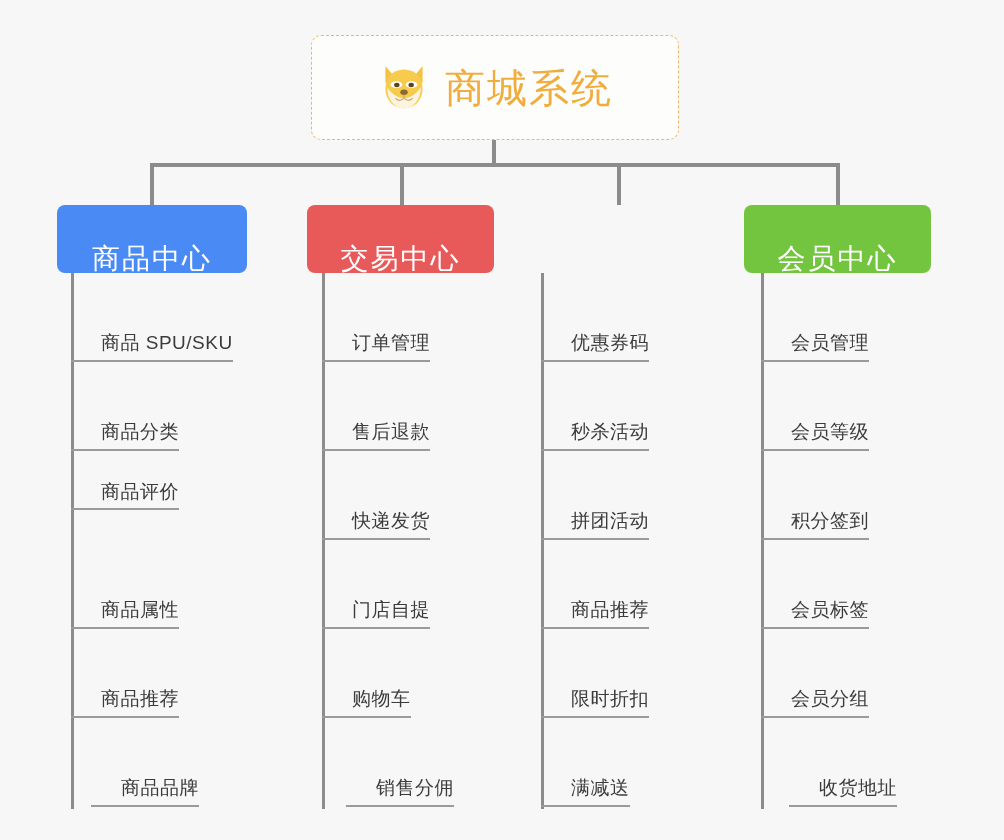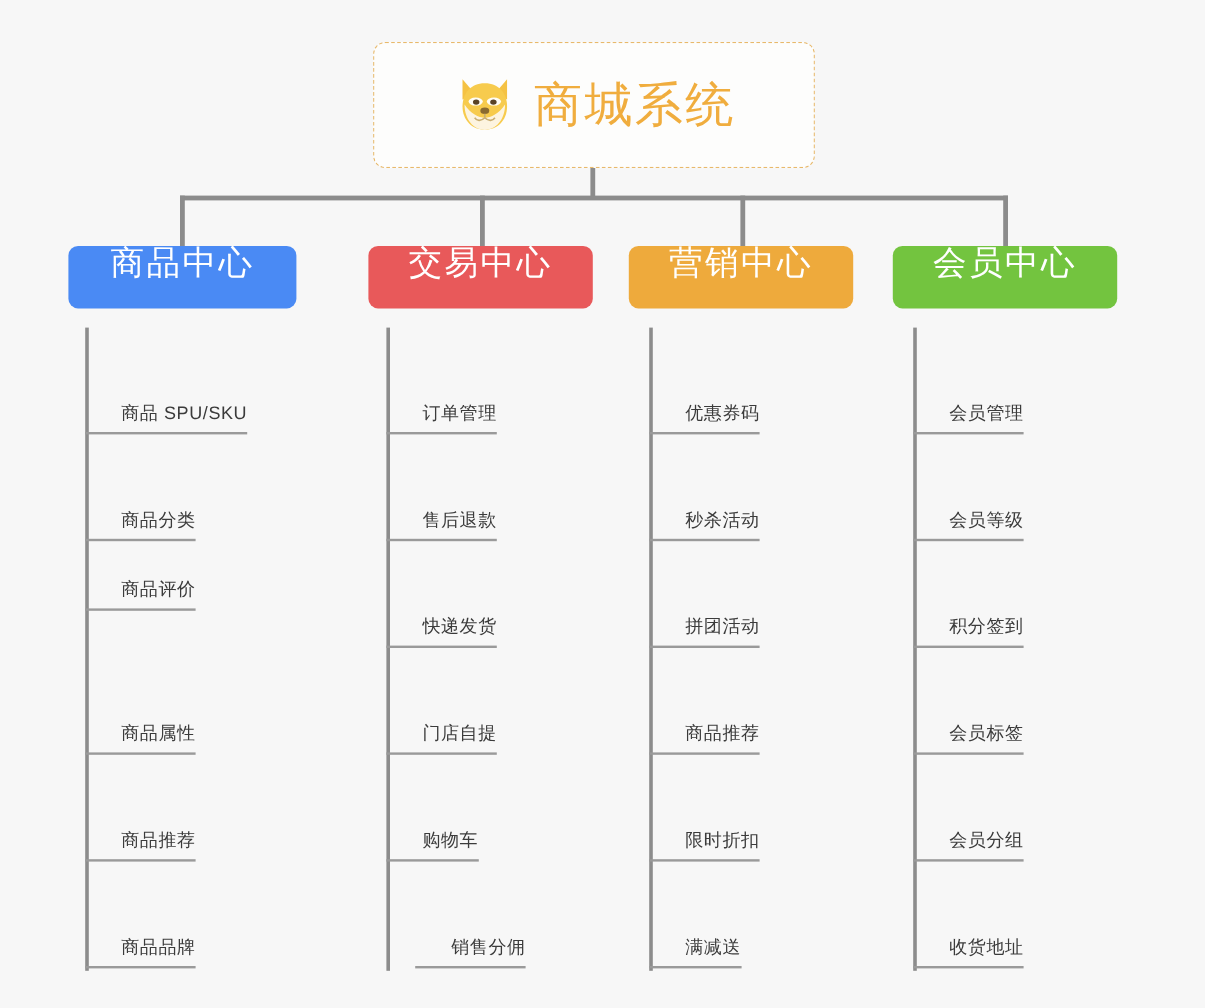--- a/index.html
+++ b/index.html
@@ -36,23 +36,23 @@
     line-height:1;
     white-space:nowrap;
   }
 
   
   .conn{position:absolute;background:#8c8c8c;}
 
   
   .cat{
     position:absolute;
-    height:52px;
+    height:68px;
     border-radius:8px;
-    display:flex;align-items:flex-start;justify-content:center;
+    display:flex;align-items:flex-end;justify-content:center;
     box-sizing:border-box;
   }
   .cat-label{
     color:#ffffff;
     font-size:28px;
     letter-spacing:2px;
     line-height:1;
     white-space:nowrap;
   }
 
@@ -73,21 +73,21 @@
     justify-content:flex-end;
     box-sizing:border-box;
   }
   .leaf-inner{
     display:inline-block;
     border-bottom:2px solid #9a9a9a;
     padding:0 0 6px 30px;
     white-space:nowrap;
   }
   .leaf-label{
-    font-size:15px;
+    font-size:19px;
     color:#3b3b3b;
     line-height:1.15;
     letter-spacing:0.5px;
     white-space:nowrap;
   }
 </style>
 </head>
 <body style="background: rgb(247, 247, 247);">
 
 <div id="canvas">
@@ -118,23 +118,20 @@
   <div class="conn" style="left: 400px; top: 163px; width: 4px; height: 42px; background: rgb(140, 140, 140);"></div>
   <div class="conn" style="left: 617px; top: 163px; width: 4px; height: 42px; background: rgb(140, 140, 140);"></div>
   <div class="conn" style="left: 836px; top: 163px; width: 4px; height: 42px; background: rgb(140, 140, 140);"></div>
 
   <div class="cat" style="left: 57px; top: 205px; width: 190px; background: rgb(74, 138, 244);">
     <span class="cat-label">商品中心</span>
   </div>
   <div class="cat" style="left: 307px; top: 205px; width: 187px; background: rgb(232, 89, 90);">
     <span class="cat-label">交易中心</span>
   </div>
-  <div class="cat" style="left: 524px; top: 205px; width: 187px; background: rgb(238, 170, 60);">
-    <span class="cat-label">营销中心</span>
-  </div>
   <div class="cat" style="left: 744px; top: 205px; width: 187px; background: rgb(115, 196, 63);">
     <span class="cat-label">会员中心</span>
   </div>
 
   <div class="col" style="left:71px;">
     <div class="trunk" style="height: 536px; background: rgb(140, 140, 140);"></div>
     <div class="leaf" style="top:0px;">
       <div class="leaf-inner">
         <span class="leaf-label">商品 SPU/SKU</span>
       </div>
@@ -152,122 +149,122 @@
     <div class="leaf" style="top:267px;">
       <div class="leaf-inner">
         <span class="leaf-label">商品属性</span>
       </div>
     </div>
     <div class="leaf" style="top:356px;">
       <div class="leaf-inner">
         <span class="leaf-label">商品推荐</span>
       </div>
     </div>
+    <div class="leaf" style="top:445px;padding-left:20px;">
+      <div class="leaf-inner">
+        <span class="leaf-label">商品品牌</span>
+      </div>
+    </div>
+  </div>
+
+  <div class="col" style="left:322px;">
+    <div class="trunk" style="height: 536px; background: rgb(140, 140, 140);"></div>
+    <div class="leaf" style="top:0px;">
+      <div class="leaf-inner">
+        <span class="leaf-label">订单管理</span>
+      </div>
+    </div>
+    <div class="leaf" style="top:89px;">
+      <div class="leaf-inner">
+        <span class="leaf-label">售后退款</span>
+      </div>
+    </div>
+    <div class="leaf" style="top:178px;">
+      <div class="leaf-inner">
+        <span class="leaf-label">快递发货</span>
+      </div>
+    </div>
+    <div class="leaf" style="top:267px;">
+      <div class="leaf-inner">
+        <span class="leaf-label">门店自提</span>
+      </div>
+    </div>
+    <div class="leaf" style="top:356px;">
+      <div class="leaf-inner">
+        <span class="leaf-label">购物车</span>
+      </div>
+    </div>
+    <div class="leaf" style="top:445px;margin-left:24px;">
+      <div class="leaf-inner">
+        <span class="leaf-label">销售分佣</span>
+      </div>
+    </div>
+  </div>
+
+  <div class="col" style="left:541px;">
+    <div class="trunk" style="height: 536px; background: rgb(140, 140, 140);"></div>
+    <div class="leaf" style="top:0px;">
+      <div class="leaf-inner">
+        <span class="leaf-label">优惠券码</span>
+      </div>
+    </div>
+    <div class="leaf" style="top:89px;">
+      <div class="leaf-inner">
+        <span class="leaf-label">秒杀活动</span>
+      </div>
+    </div>
+    <div class="leaf" style="top:178px;">
+      <div class="leaf-inner">
+        <span class="leaf-label">拼团活动</span>
+      </div>
+    </div>
+    <div class="leaf" style="top:267px;">
+      <div class="leaf-inner">
+        <span class="leaf-label">商品推荐</span>
+      </div>
+    </div>
+    <div class="leaf" style="top:356px;">
+      <div class="leaf-inner">
+        <span class="leaf-label">限时折扣</span>
+      </div>
+    </div>
     <div class="leaf" style="top:445px;">
       <div class="leaf-inner">
-        <span class="leaf-label">商品品牌</span>
-      </div>
-    </div>
-  </div>
-
-  <div class="col" style="left:322px;">
-    <div class="trunk" style="height: 536px; background: rgb(140, 140, 140);"></div>
-    <div class="leaf" style="top:0px;">
-      <div class="leaf-inner">
-        <span class="leaf-label">订单管理</span>
-      </div>
-    </div>
-    <div class="leaf" style="top:89px;">
-      <div class="leaf-inner">
-        <span class="leaf-label">售后退款</span>
+        <span class="leaf-label">满减送</span>
+      </div>
+    </div>
+  </div>
+
+  <div class="col" style="left:761px;">
+    <div class="trunk" style="height: 536px; background: rgb(140, 140, 140);"></div>
+    <div class="leaf" style="top:0px;">
+      <div class="leaf-inner">
+        <span class="leaf-label">会员管理</span>
+      </div>
+    </div>
+    <div class="leaf" style="top:89px;">
+      <div class="leaf-inner">
+        <span class="leaf-label">会员等级</span>
       </div>
     </div>
     <div class="leaf" style="top:178px;">
       <div class="leaf-inner">
-        <span class="leaf-label">快递发货</span>
-      </div>
-    </div>
-    <div class="leaf" style="top:267px;">
-      <div class="leaf-inner">
-        <span class="leaf-label">门店自提</span>
-      </div>
-    </div>
-    <div class="leaf" style="top:356px;">
-      <div class="leaf-inner">
-        <span class="leaf-label">购物车</span>
-      </div>
-    </div>
-    <div class="leaf" style="top:445px;margin-left:24px;">
-      <div class="leaf-inner">
-        <span class="leaf-label">销售分佣</span>
-      </div>
-    </div>
-  </div>
-
-  <div class="col" style="left:541px;">
-    <div class="trunk" style="height: 536px; background: rgb(140, 140, 140);"></div>
-    <div class="leaf" style="top:0px;">
-      <div class="leaf-inner">
-        <span class="leaf-label">优惠券码</span>
-      </div>
-    </div>
-    <div class="leaf" style="top:89px;">
-      <div class="leaf-inner">
-        <span class="leaf-label">秒杀活动</span>
-      </div>
-    </div>
-    <div class="leaf" style="top:178px;">
-      <div class="leaf-inner">
-        <span class="leaf-label">拼团活动</span>
-      </div>
-    </div>
-    <div class="leaf" style="top:267px;">
-      <div class="leaf-inner">
-        <span class="leaf-label">商品推荐</span>
-      </div>
-    </div>
-    <div class="leaf" style="top:356px;">
-      <div class="leaf-inner">
-        <span class="leaf-label">限时折扣</span>
-      </div>
-    </div>
-    <div class="leaf" style="top:445px;">
-      <div class="leaf-inner">
-        <span class="leaf-label">满减送</span>
-      </div>
-    </div>
-  </div>
-
-  <div class="col" style="left:761px;">
-    <div class="trunk" style="height: 536px; background: rgb(140, 140, 140);"></div>
-    <div class="leaf" style="top:0px;">
-      <div class="leaf-inner">
-        <span class="leaf-label">会员管理</span>
-      </div>
-    </div>
-    <div class="leaf" style="top:89px;">
-      <div class="leaf-inner">
-        <span class="leaf-label">会员等级</span>
-      </div>
-    </div>
-    <div class="leaf" style="top:178px;">
-      <div class="leaf-inner">
         <span class="leaf-label">积分签到</span>
       </div>
     </div>
     <div class="leaf" style="top:267px;align-items:flex-end;">
       <div class="leaf-inner">
         <span class="leaf-label">会员标签</span>
       </div>
     </div>
     <div class="leaf" style="top:356px;text-align:right;">
       <div class="leaf-inner">
         <span class="leaf-label">会员分组</span>
       </div>
     </div>
-    <div class="leaf" style="top:445px;">
+    <div class="leaf" style="top:445px;padding-left:28px;">
       <div class="leaf-inner">
         <span class="leaf-label">收货地址</span>
       </div>
     </div>
   </div>
 
 </div>
 
 </body></html>

